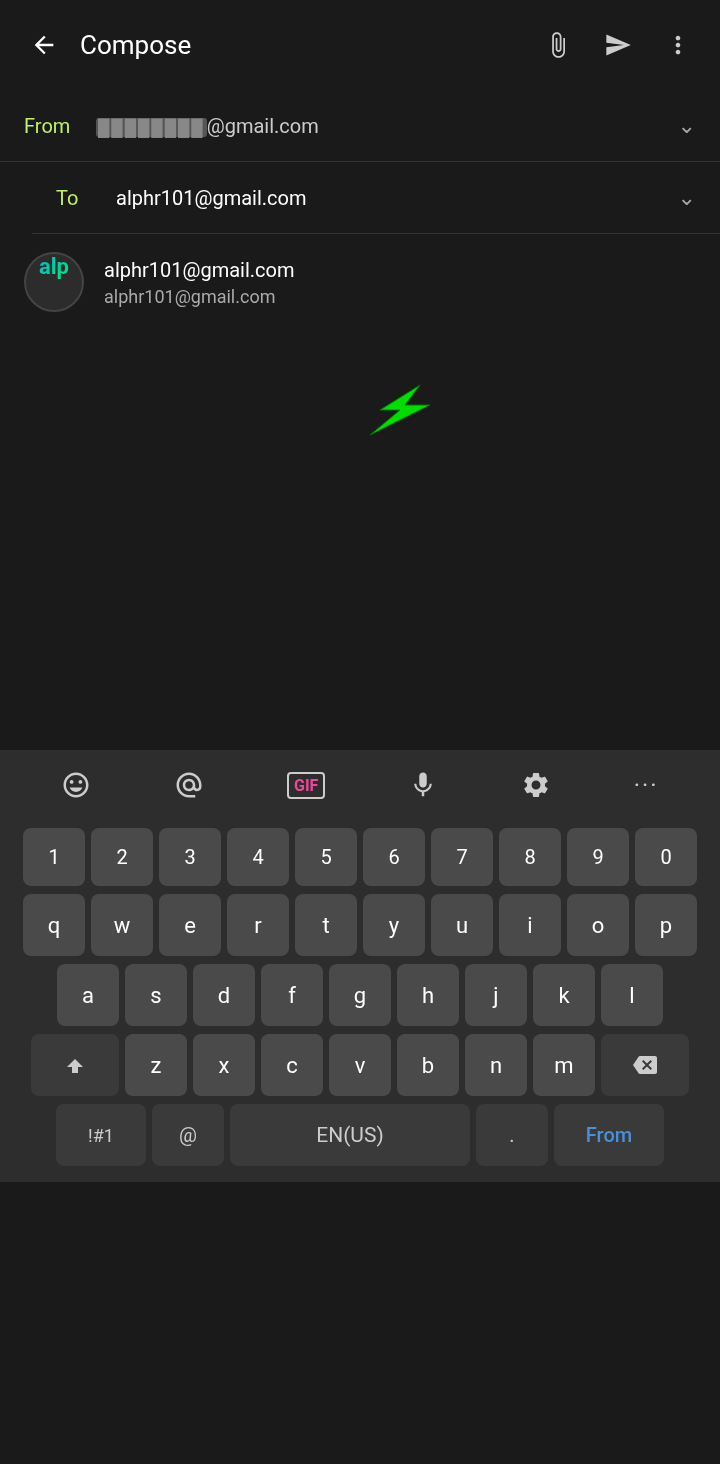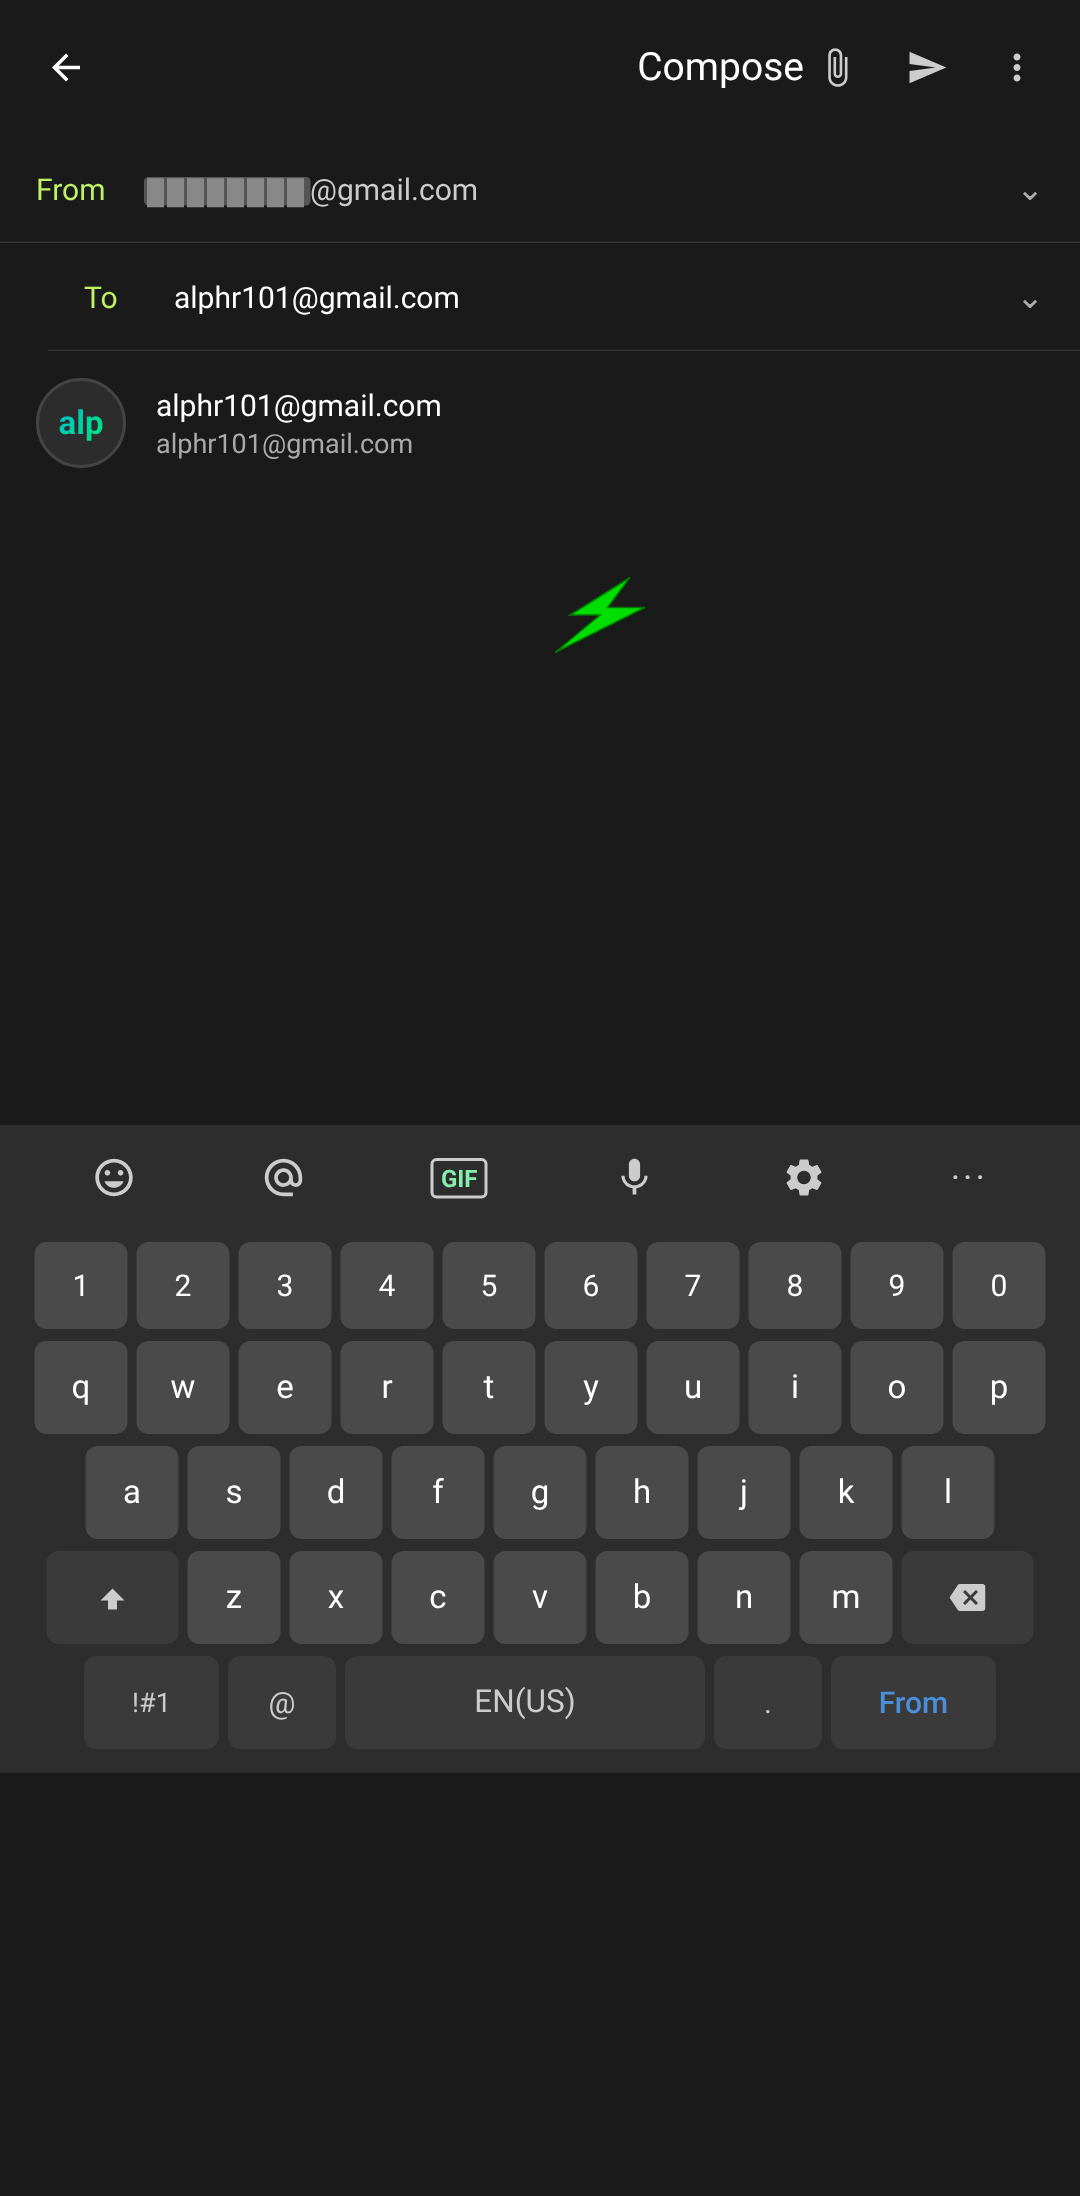--- a/index.html
+++ b/index.html
@@ -13,21 +13,20 @@
       overflow: hidden;
     }
 
     
     .top-bar {
       display: flex;
       align-items: center;
       padding: 5px 20px;
       height: 90px;
       background: #1a1a1a;
-      text-align: right;
     }
     .back-btn {
       width: 48px;
       height: 48px;
       display: flex; align-items: center; justify-content: center;
       cursor: pointer;
     }
     .title {
       font-size: 26px;
       font-weight: 400;
@@ -101,21 +100,21 @@
     .suggestion-row {
       display: flex;
       align-items: center;
       padding: 18px 24px;
       gap: 20px;
     }
     .avatar-circle {
       width: 60px; height: 60px;
       border-radius: 50%;
       background: #2c2c2c;
-      display: flex; align-items: center; justify-content: center;
+      display: flex; align-items: flex-start; justify-content: center;
       flex-shrink: 0;
       font-size: 26px;
       font-weight: bold;
       color: #00c8d7;
       border: 2px solid #444;
     }
     .avatar-text {
       font-size: 22px;
       font-weight: bold;
       background: linear-gradient(135deg, #00bcd4, #00e676);
@@ -292,21 +291,21 @@
   <div class="kb-tool-icon">
     <svg width="30" height="30" viewBox="0 0 24 24" fill="#cccccc">
       <path d="M11.99 2C6.47 2 2 6.48 2 12s4.47 10 9.99 10C17.52 22 22 17.52 22 12S17.52 2 11.99 2zM12 20c-4.42 0-8-3.58-8-8s3.58-8 8-8 8 3.58 8 8-3.58 8-8 8zm3.5-9c.83 0 1.5-.67 1.5-1.5S16.33 8 15.5 8 14 8.67 14 9.5s.67 1.5 1.5 1.5zm-7 0c.83 0 1.5-.67 1.5-1.5S9.33 8 8.5 8 7 8.67 7 9.5 7.67 11 8.5 11zm3.5 6.5c2.33 0 4.31-1.46 5.11-3.5H6.89c.8 2.04 2.78 3.5 5.11 3.5z"></path>
     </svg>
   </div>
   <div class="kb-tool-icon">
     <svg width="30" height="30" viewBox="0 0 24 24" fill="#cccccc">
       <path d="M12 2C6.48 2 2 6.48 2 12s4.48 10 10 10h5v-2h-5c-4.34 0-8-3.66-8-8s3.66-8 8-8 8 3.66 8 8v1.43c0 .79-.71 1.57-1.5 1.57s-1.5-.78-1.5-1.57V12c0-2.76-2.24-5-5-5s-5 2.24-5 5 2.24 5 5 5c1.38 0 2.64-.56 3.54-1.47.65.89 1.77 1.47 2.96 1.47 1.97 0 3.5-1.6 3.5-3.57V12c0-5.52-4.48-10-10-10zm0 13c-1.66 0-3-1.34-3-3s1.34-3 3-3 3 1.34 3 3-1.34 3-3 3z"></path>
     </svg>
   </div>
-  <div class="kb-tool-icon" style="font-size:18px; font-weight:bold; color:#86efac; border:2px solid #cccccc; border-radius:4px; padding:2px 5px; font-size:16px;">GIF</div>
+  <div class="kb-tool-icon" style="font-size:18px; font-weight:bold; color:#ec4899; border:2px solid #cccccc; border-radius:4px; padding:2px 5px; font-size:16px;">GIF</div>
   <div class="kb-tool-icon">
     <svg width="30" height="30" viewBox="0 0 24 24" fill="#cccccc">
       <path d="M12 14c1.66 0 2.99-1.34 2.99-3L15 5c0-1.66-1.34-3-3-3S9 3.34 9 5v6c0 1.66 1.34 3 3 3zm5.3-3c0 3-2.54 5.1-5.3 5.1S6.7 14 6.7 11H5c0 3.41 2.72 6.23 6 6.72V21h2v-3.28c3.28-.48 6-3.3 6-6.72h-1.7z"></path>
     </svg>
   </div>
   <div class="kb-tool-icon">
     <svg width="30" height="30" viewBox="0 0 24 24" fill="#cccccc">
       <path d="M19.14,12.94c0.04-0.3,0.06-0.61,0.06-0.94c0-0.32-0.02-0.64-0.07-0.94l2.03-1.58c0.18-0.14,0.23-0.41,0.12-0.61 l-1.92-3.32c-0.12-0.22-0.37-0.29-0.59-0.22l-2.39,0.96c-0.5-0.38-1.03-0.7-1.62-0.94L14.4,2.81c-0.04-0.24-0.24-0.41-0.48-0.41 h-3.84c-0.24,0-0.43,0.17-0.47,0.41L9.25,5.35C8.66,5.59,8.12,5.92,7.63,6.29L5.24,5.33c-0.22-0.08-0.47,0-0.59,0.22L2.74,8.87 C2.62,9.08,2.66,9.34,2.86,9.48l2.03,1.58C4.84,11.36,4.8,11.69,4.8,12s0.02,0.64,0.07,0.94l-2.03,1.58 c-0.18,0.14-0.23,0.41-0.12,0.61l1.92,3.32c0.12,0.22,0.37,0.29,0.59,0.22l2.39-0.96c0.5,0.38,1.03,0.7,1.62,0.94l0.36,2.54 c0.05,0.24,0.24,0.41,0.48,0.41h3.84c0.24,0,0.44-0.17,0.47-0.41l0.36-2.54c0.59-0.24,1.13-0.56,1.62-0.94l2.39,0.96 c0.22,0.08,0.47,0,0.59-0.22l1.92-3.32c0.12-0.22,0.07-0.47-0.12-0.61L19.14,12.94z M12,15.6c-1.98,0-3.6-1.62-3.6-3.6 s1.62-3.6,3.6-3.6s3.6,1.62,3.6,3.6S13.98,15.6,12,15.6z"></path>
     </svg>
   </div>

